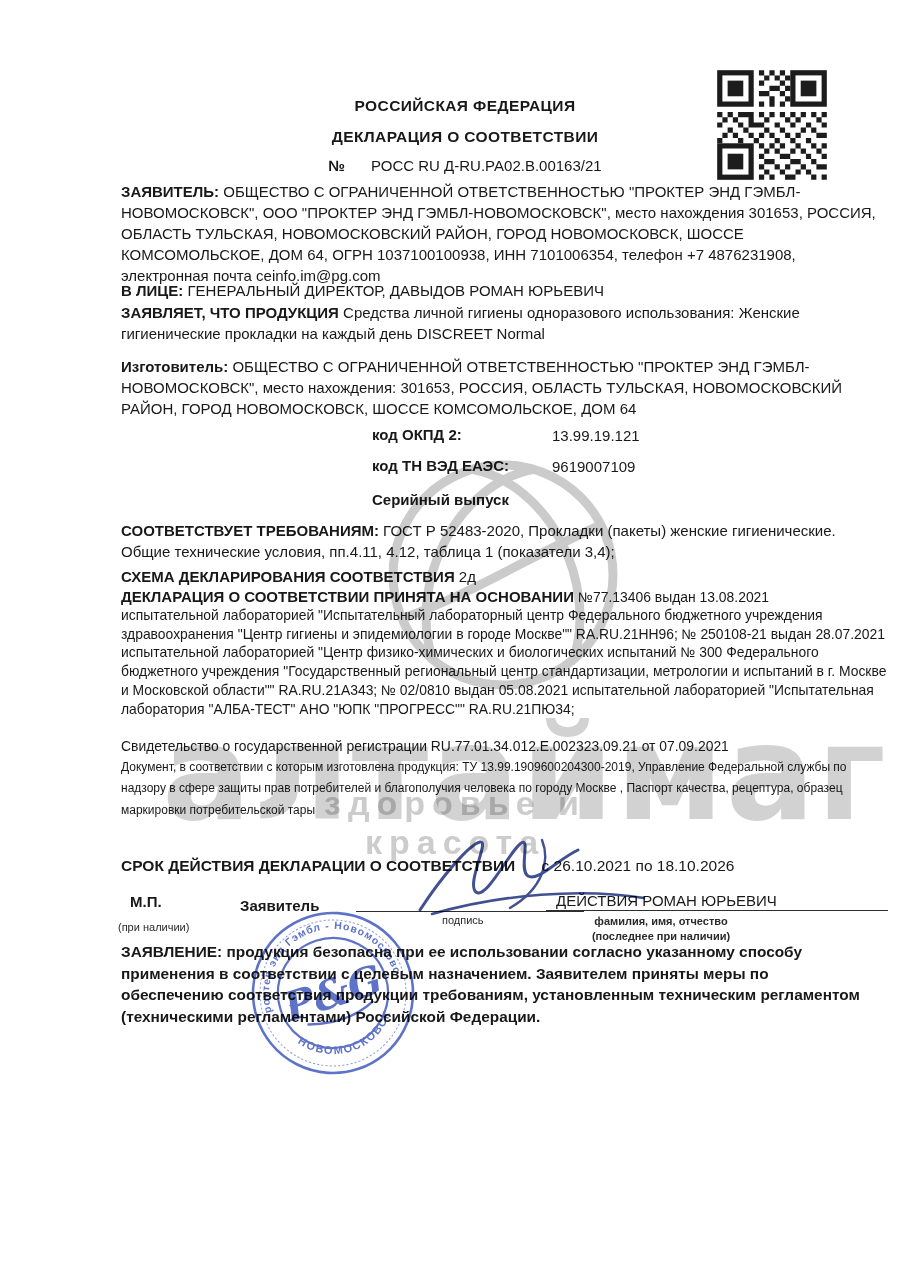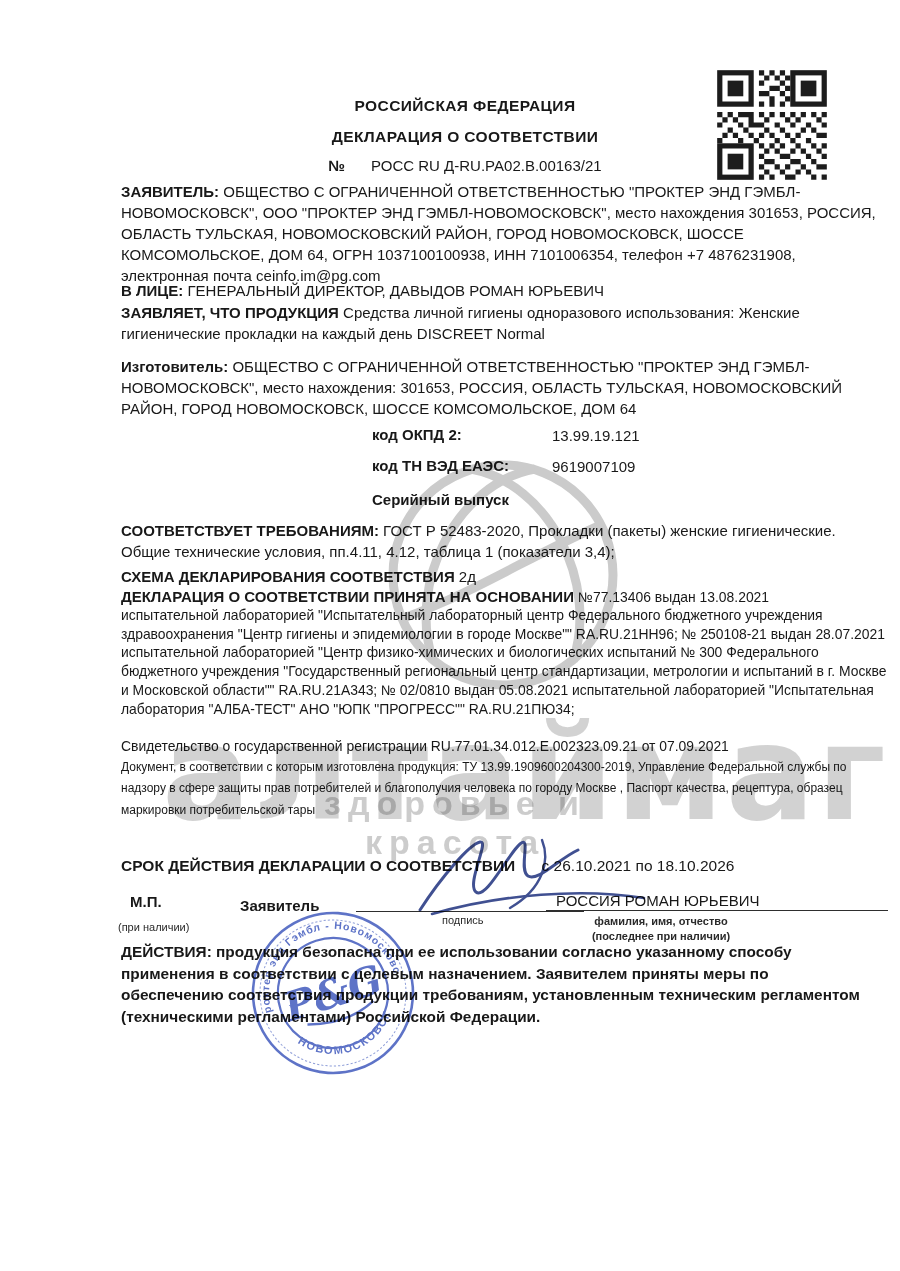--- a/index.html
+++ b/index.html
@@ -112,27 +112,27 @@
   <div class="abs" style="left:121px;top:857px;width:770px;font-size:15.5px;">
     <b>СРОК ДЕЙСТВИЯ ДЕКЛАРАЦИИ О СООТВЕТСТВИИ</b>
     <span style="margin-left:22px;">с 26.10.2021 по 18.10.2026</span>
   </div>
 
   <span class="abs b" style="left:130px;top:893px;font-size:15px;">М.П.</span>
   <span class="abs small" style="left:118px;top:921px;">(при наличии)</span>
   <span class="abs b" style="left:240px;top:897px;font-size:15px;">Заявитель</span>
   <div class="abs line" style="left:356px;top:911px;width:228px;"></div>
   <span class="abs small" style="left:442px;top:914px;">подпись</span>
-  <span class="abs" style="left:556px;top:892px;font-size:15px;">РОССИЯ РОМАН ЮРЬЕВИЧ</span>
+  <span class="abs" style="left:556px;top:892px;font-size:15px;">ДЕЙСТВИЯ РОМАН ЮРЬЕВИЧ</span>
   <div class="abs line" style="left:546px;top:910px;width:342px;"></div>
   <span class="abs small center" style="left:556px;top:915px;width:210px;font-weight:bold;">фамилия, имя, отчество</span>
   <span class="abs small center" style="left:556px;top:930px;width:210px;font-weight:bold;">(последнее при наличии)</span>
 
   <div class="abs b" style="left:121px;top:941px;width:748px;font-size:15.4px;line-height:21.6px;">
-    <span>ДЕЙСТВИЯ:</span>
+    <span>ЗАЯВЛЕНИЕ:</span>
     <span>продукция безопасна при ее использовании согласно указанному способу применения в соответствии с целевым назначением. Заявителем приняты меры по обеспечению соответствия продукции требованиям, установленным техническим регламентом (техническими регламентами) Российской Федерации.</span>
   </div>
 
   <svg class="abs wm" style="left:378px;top:450px;" width="250" height="250" viewBox="-125 -125 250 250">
     <g fill="none" stroke="#c2c2c2" stroke-width="9" opacity="0.85">
       <circle cx="0" cy="0" r="110"></circle>
       <path d="M -70,86 C -96,8 -46,-92 32,-106"></path>
       <path d="M 70,86 C 96,8 46,-92 -32,-106"></path>
       <path d="M -102,44 C -24,16 24,-18 98,-50"></path>
     </g>

